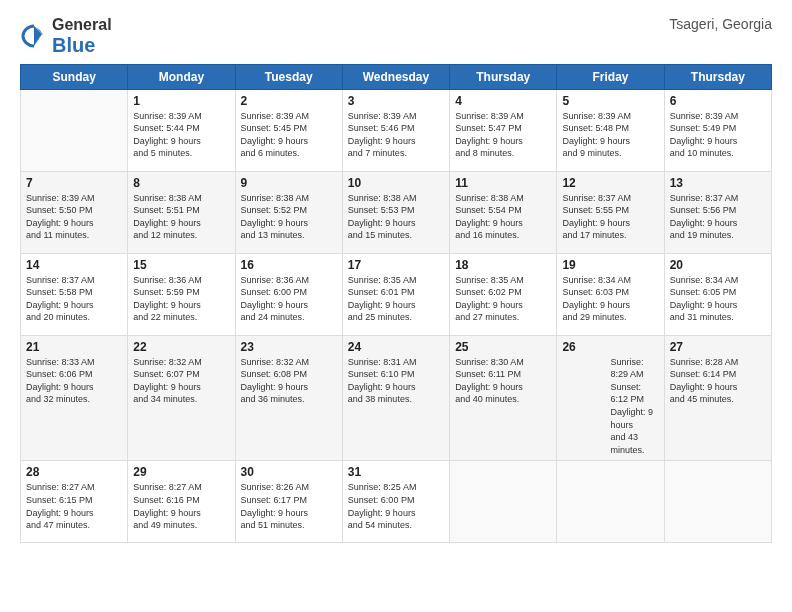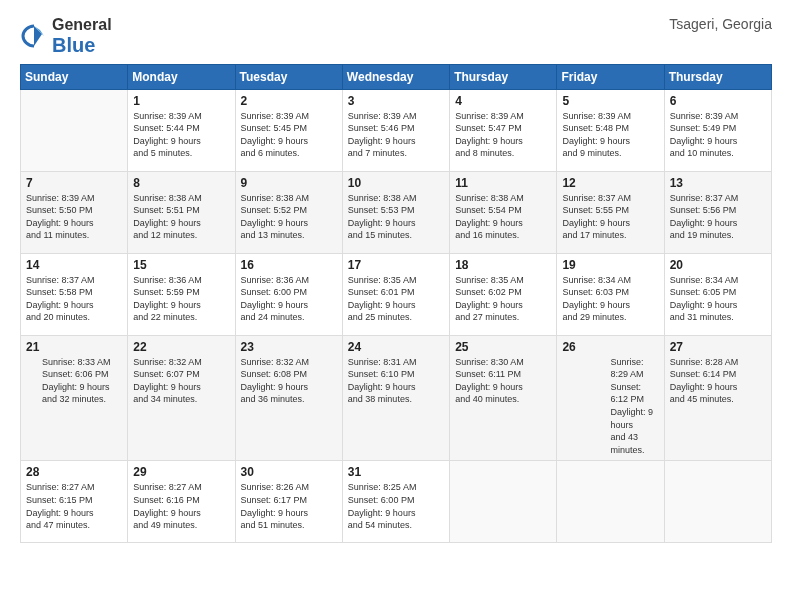--- a/index.html
+++ b/index.html
@@ -55,21 +55,21 @@
       border-collapse: collapse;
       width: 100%;
       table-layout: fixed;
     }
     .calendar th {
       background: #2a6db5;
       color: #fff;
       font-size: 12px;
       font-weight: bold;
       padding: 5px 4px;
-      text-align: left;
+      text-align: center;
       border: 1px solid #1a5a9a;
     }
     .calendar td {
       vertical-align: top;
       padding: 4px 5px;
       border: 1px solid #ddd;
       font-size: 9.5px;
       color: #333;
       height: 82px;
     }
@@ -273,21 +273,21 @@
             <span class="day-num">20</span>
             <div class="day-info" style="white-space: pre-line;">Sunrise: 8:34 AM
 Sunset: 6:05 PM
 Daylight: 9 hours
 and 31 minutes.</div>
           </td>
         </tr>
         <tr class="row-shade">
           <td>
             <span class="day-num">21</span>
-            <div class="day-info" style="white-space: pre-line; margin-left: 16px;">Sunrise: 8:33 AM
+            <div class="day-info" style="white-space: pre-line;">Sunrise: 8:33 AM
 Sunset: 6:06 PM
 Daylight: 9 hours
 and 32 minutes.</div>
           </td>
           <td>
             <span class="day-num">22</span>
             <div class="day-info" style="white-space: pre-line;">Sunrise: 8:32 AM
 Sunset: 6:07 PM
 Daylight: 9 hours
 and 34 minutes.</div>

